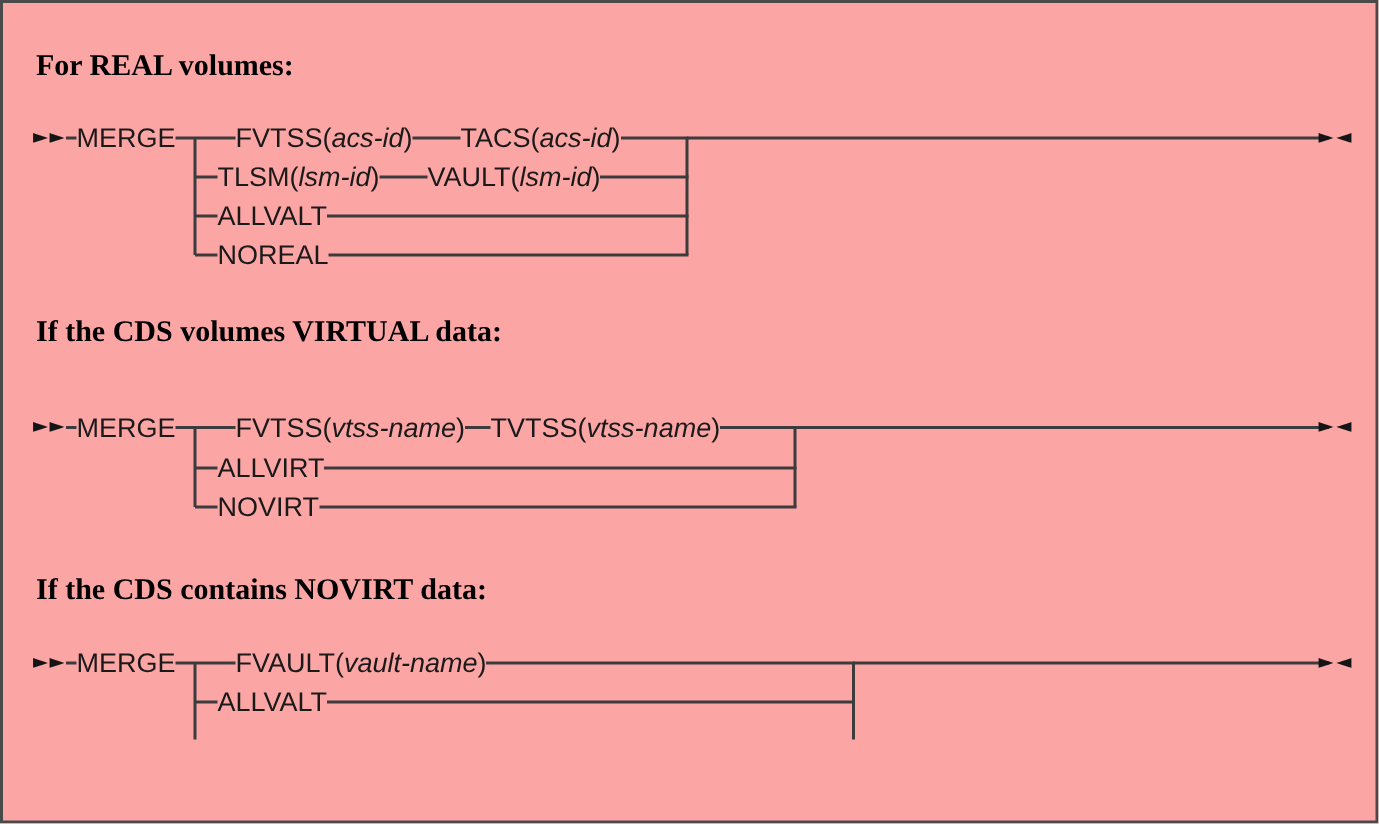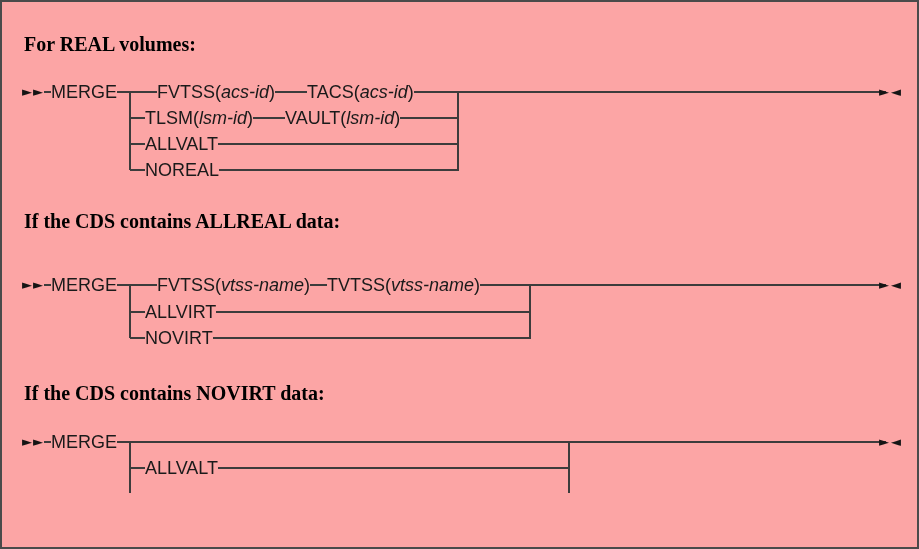--- a/index.html
+++ b/index.html
@@ -88,21 +88,21 @@
       <i class="ln fill"></i>
     </div>
 
     <i class="vl" style="left:127px;top:90px;height:78px;"></i>
     <i class="vl" style="left:455px;top:90px;height:78px;"></i>
     <i class="tail" style="left:456px;top:89px;width:428px;"></i>
     <span class="endcap" style="left:877px;top:79px;">►◄</span>
   </section>
 
   <section class="sec" style="top:205px;height:173px;">
-    <h2 class="hd" style="top:3px;">If the CDS contains ALLREAL data:</h2>
+    <h2 class="hd" style="top:3px;">If the CDS volumes VIRTUAL data:</h2>
 
     <div class="row" style="top:67px;left:20px;width:509px;">
       <span class="arrow">►►</span>
       <i class="ln" style="width:7px;"></i>
       <span class="tok">MERGE</span>
       <i class="ln" style="width:40px;"></i>
       <span class="tok"><span>FVTSS(</span><span class="var">vtss-name</span><span>)</span></span>
       <i class="ln" style="width:17px;"></i>
       <span class="tok"><span>TVTSS(</span><span class="var">vtss-name</span><span>)</span></span>
       <i class="ln fill"></i>
@@ -127,20 +127,21 @@
   </section>
 
   <section class="sec" style="top:378px;height:171px;">
     <h2 class="hd" style="top:2px;">If the CDS contains NOVIRT data:</h2>
 
     <div class="row" style="top:51px;left:20px;width:548px;">
       <span class="arrow">►►</span>
       <i class="ln" style="width:7px;"></i>
       <span class="tok">MERGE</span>
       <i class="ln" style="width:40px;"></i>
+      <span class="tok"><span>FVAULT(</span><span class="var">vault-name</span><span>)</span></span>
       <i class="ln" style="width:22px;"></i>
       <i class="ln fill"></i>
     </div>
 
     <div class="row" style="top:77px;left:128px;width:440px;">
       <i class="ln" style="width:15px;"></i>
       <span class="tok">ALLVALT</span>
       <i class="ln fill"></i>
     </div>
 

